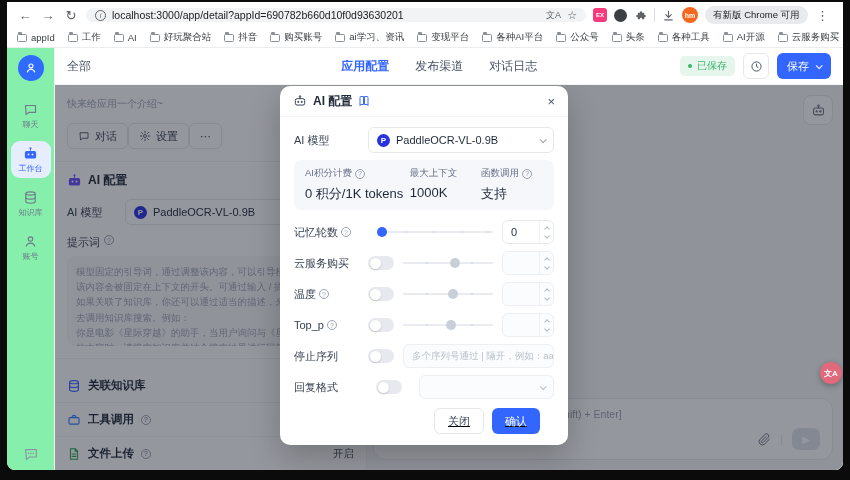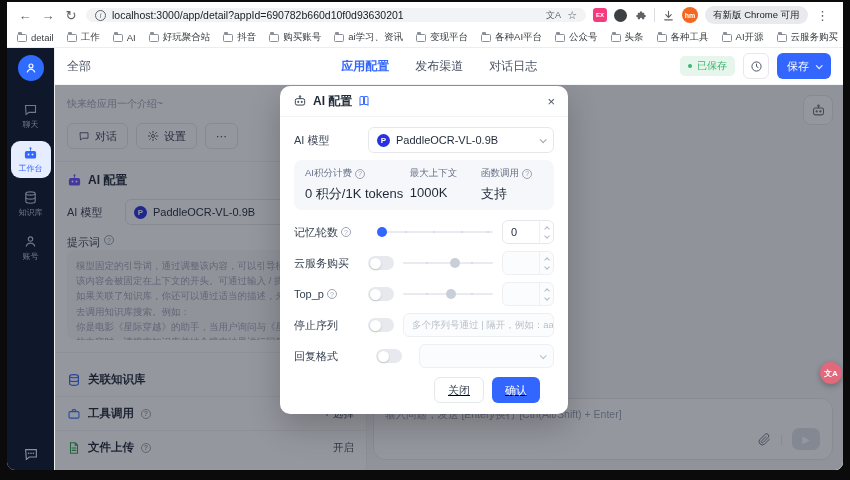--- a/index.html
+++ b/index.html
@@ -19,21 +19,21 @@
   .vdiv { width:1px; height:14px; background:#dadce0; }
   .chr-avatar { width:16px; height:16px; border-radius:50%; background:#f4671f; color:#fff; font-size:7px; font-weight:700; display:flex; align-items:center; justify-content:center; }
   .update-pill { height:18px; background:#e9eaed; border-radius:9px; font-size:9.5px; color:#202124; display:flex; align-items:center; padding:0 8px; white-space:nowrap; }
   .bm-bar { height:20px; display:flex; align-items:center; padding:0 10px; gap:13px; font-size:9.5px; color:#3c4043; border-bottom:1px solid #ebedef; overflow:hidden; background:#fff; }
   .bm { display:flex; align-items:center; gap:4px; white-space:nowrap; flex:none; }
   .folder { width:10px; height:8px; border:1px solid #8a8f98; border-radius:1.5px; position:relative; flex:none; }
   .folder::before { content:""; position:absolute; top:-2.5px; left:0; width:4px; height:2px; background:#8a8f98; border-radius:1px 1px 0 0; }
 
   
   .app { position:absolute; top:46px; left:0; right:0; bottom:0; display:flex; }
-  .side { width:48px; background:#0f172a; border-right:1px solid #eef0f2; display:flex; flex-direction:column; align-items:center; padding:7px 4px 8px; }
+  .side { width:48px; background:#86efac; border-right:1px solid #eef0f2; display:flex; flex-direction:column; align-items:center; padding:7px 4px 8px; }
   .u-avatar { width:26px; height:26px; border-radius:50%; background:#2f6bff; color:#fff; display:flex; align-items:center; justify-content:center; margin-bottom:16px; }
   .snav { width:40px; padding:5px 0 4px; border-radius:9px; display:flex; flex-direction:column; align-items:center; gap:2px; color:#6f7a8a; font-size:8px; margin-bottom:7px; }
   .snav.active { background:#e5edff; color:#3365ff; }
   .side .spacer { flex:1; }
   .side svg { display:block; }
 
   .main { flex:1; display:flex; flex-direction:column; min-width:0; }
   .app-header { height:37px; background:#fff; display:flex; align-items:center; padding:0 12px; position:relative; border-bottom:1px solid #f2f4f6; flex:none; }
   .scope { font-size:12px; color:#485264; }
   .tabs { position:absolute; left:50%; transform:translateX(-55%); display:flex; gap:26px; font-size:12px; color:#485264; font-weight:500; }
@@ -44,31 +44,31 @@
   .iconbtn { width:26px; height:26px; border:1px solid #e5e7eb; border-radius:6px; display:flex; align-items:center; justify-content:center; color:#485264; background:#fff; }
   .savebtn { background:#3365ff; color:#fff; font-size:11px; height:26px; padding:0 10px; border-radius:6px; display:flex; align-items:center; gap:7px; }
   .chev { width:5px; height:5px; border-right:1.4px solid currentColor; border-bottom:1.4px solid currentColor; transform:rotate(45deg) translateY(-1px); }
 
   .content { flex:1; position:relative; background:#f7f8fa; overflow:hidden; }
   .lpanel { position:absolute; left:0; top:0; bottom:0; width:312px; background:#fff; border-right:1px solid #eef0f2; padding:8px 12px 0; overflow:hidden; }
   .apphead { display:flex; gap:8px; align-items:center; }
   .appicon { width:22px; height:22px; border-radius:6px; background:linear-gradient(135deg,#56a8ff,#2f6bff); display:flex; align-items:center; justify-content:center; flex:none; }
   .appname { font-size:13px; font-weight:700; color:#111827; }
   .appsub { font-size:10px; color:#9aa3b2; margin:4px 0 12px; }
-  .btnrow { display:flex; gap:8px; margin-bottom:12px; }
+  .btnrow { display:flex; margin-bottom:12px; }
   .pbtn { height:26px; padding:0 10px; border:1px solid #e5e7eb; border-radius:6px; font-size:11px; color:#374151; display:flex; align-items:center; gap:5px; background:#fff; }
   .hr { height:1px; background:#f1f3f5; margin:0 -12px 10px; }
   .sect { display:flex; gap:6px; align-items:center; font-size:12px; font-weight:700; color:#1f2937; margin-bottom:10px; }
   .lrow { display:flex; align-items:center; margin-bottom:10px; }
   .l-label { width:58px; font-size:11px; color:#374151; flex:none; }
   .help { width:10px; height:10px; border:1px solid #9aa3b2; border-radius:50%; color:#9aa3b2; font-size:7px; display:inline-flex; align-items:center; justify-content:center; flex:none; }
   .sel { flex:1; height:26px; border:1px solid #e5e7eb; border-radius:6px; display:flex; align-items:center; padding:0 8px; gap:6px; font-size:11px; color:#1f2937; background:#fff; min-width:0; }
   .sel .grow { flex:1; white-space:nowrap; overflow:hidden; }
   .paddle { width:13px; height:13px; border-radius:50%; background:#2932e1; color:#fff; font-size:8px; font-weight:700; display:flex; align-items:center; justify-content:center; flex:none; }
-  .plabel { font-size:11px; color:#374151; display:flex; gap:4px; align-items:flex-start; }
+  .plabel { font-size:11px; color:#374151; margin-bottom:6px; display:flex; gap:4px; align-items:flex-start; }
   .ptext { background:#f7f8fa; border-radius:8px; padding:8px 9px; font-size:9.5px; color:#a0a8b5; line-height:1.6; white-space:pre-line; height:90px; overflow:hidden; margin-bottom:12px; }
   .krow { display:flex; align-items:center; gap:7px; padding:9px 0; font-size:11.5px; color:#1f2937; font-weight:600; }
   .krow .act { margin-left:auto; font-size:10.5px; color:#485264; font-weight:400; }
 
   .rpanel { position:absolute; left:312px; right:0; top:0; bottom:0; background:#f7f8fa; }
   .clearbtn { position:absolute; top:10px; right:10px; width:30px; height:30px; border:1px solid #e5e7eb; border-radius:8px; background:#fff; display:flex; align-items:center; justify-content:center; color:#6b7280; }
   .chatcard { position:absolute; left:6px; right:10px; bottom:10px; height:62px; background:#fff; border:1px solid #e8eaf0; border-radius:12px; padding:9px 11px; font-size:10.5px; color:#9aa3b2; }
   .chatic { position:absolute; right:12px; bottom:9px; display:flex; align-items:center; gap:9px; color:#6b7280; }
   .sendbtn { width:28px; height:22px; border-radius:7px; background:#dfe4ea; color:#fff; font-size:10px; display:flex; align-items:center; justify-content:center; }
 
@@ -137,21 +137,21 @@
         </svg>
     </span>
     <span class="chr-avatar">hm</span>
     <span class="update-pill">有新版 Chrome 可用</span>
     <span class="navic">⋮</span>
   </div>
 
   <div class="bm-bar">
     <span class="bm">
         <span class="folder"></span>
-        <span>detail</span>
+        <span>appId</span>
       </span>
     <span class="bm">
         <span class="folder"></span>
         <span>工作</span>
       </span>
     <span class="bm">
         <span class="folder"></span>
         <span>AI</span>
       </span>
     <span class="bm">
@@ -470,20 +470,40 @@
               </span>
               <span class="num dis">
                 <span class="v"></span>
                 <span class="step">
                     <span class="car up"></span>
                     <span class="car dn"></span>
                   </span>
               </span>
             </div>
 
+            <div class="m-row">
+              <span class="m-label">
+                  <span>温度</span>
+                  <span class="help">?</span>
+                </span>
+              <span class="toggle"></span>
+              <span class="slider">
+                <span class="track"></span>
+                <span class="tick" style="left:25%;"></span>
+                  <span class="tick" style="left:75%;"></span>
+                <span class="knob" style="left:50%;"></span>
+              </span>
+              <span class="num dis">
+                <span class="v"></span>
+                <span class="step">
+                    <span class="car up"></span>
+                    <span class="car dn"></span>
+                  </span>
+              </span>
+            </div>
 
             <div class="m-row">
               <span class="m-label">
                   <span>Top_p</span>
                   <span class="help">?</span>
                 </span>
               <span class="toggle"></span>
               <span class="slider">
                 <span class="track"></span>
                 <span class="tick" style="left:25%;"></span>

